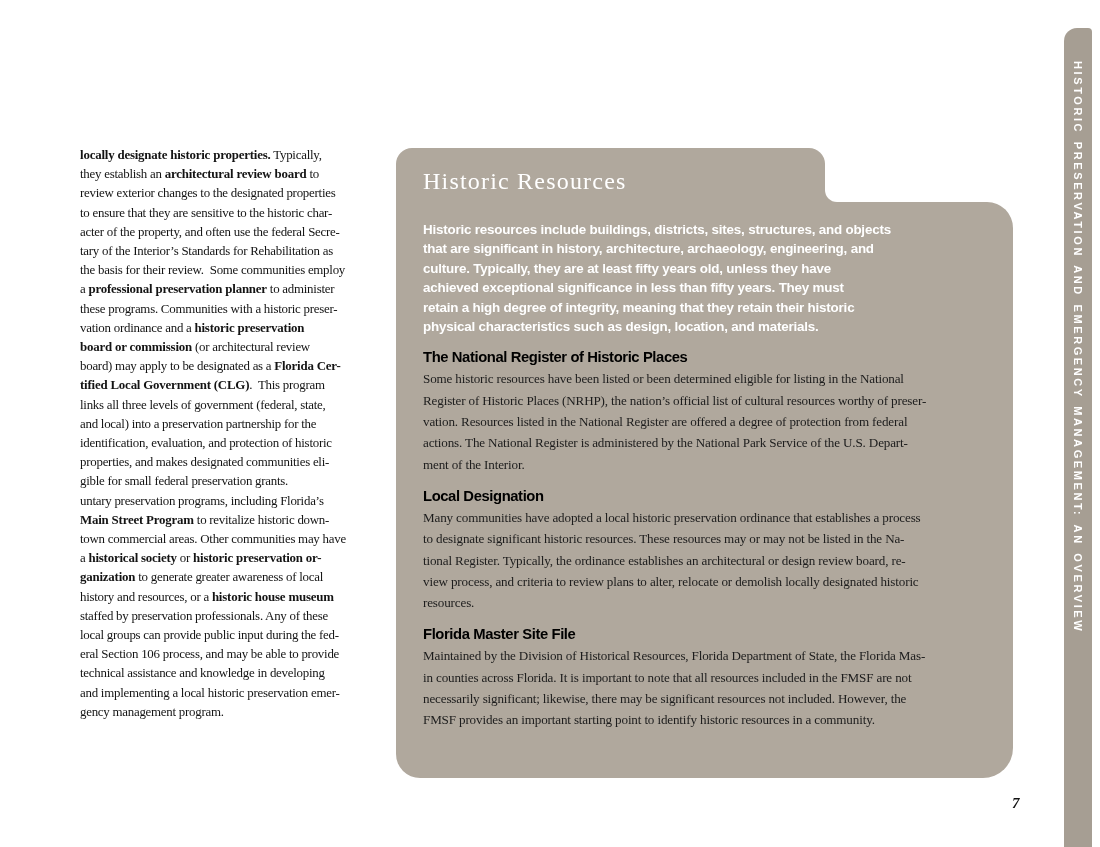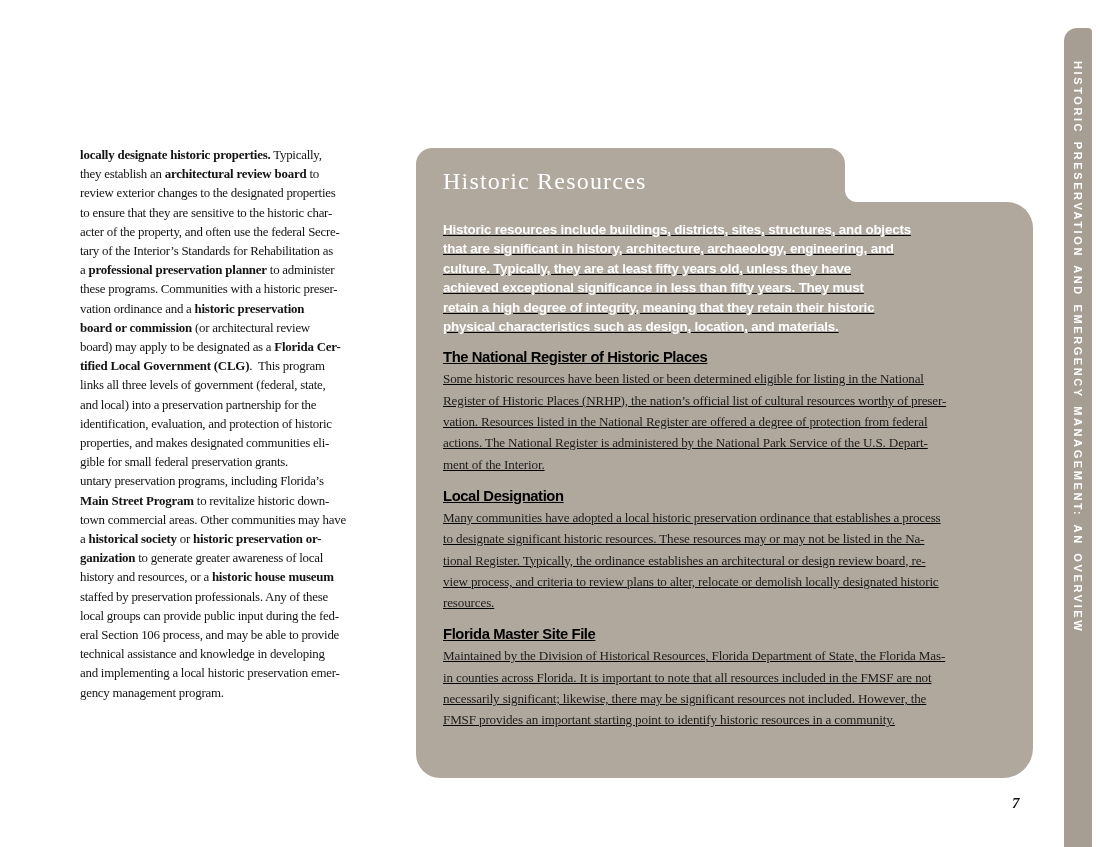--- a/index.html
+++ b/index.html
@@ -11,21 +11,21 @@
   
   .leftcol {
     position:absolute; left:80px; top:146px; width:322px;
     font-size:12.9px; line-height:19.2px; color:#141414;
     letter-spacing:-0.25px;
   }
   .leftcol .ln { white-space:pre; }
   .leftcol b { font-weight:bold; letter-spacing:-0.2px; }
 
   
-  .panel { position:absolute; left:416px; top:148px; width:617px; height:630px; }
+  .panel { position:absolute; left:396px; top:148px; width:617px; height:630px; }
   .panel-tab {
     position:absolute; left:0; top:0; width:429px; height:54px;
     border-radius:16px 16px 0 0;
   }
   .panel-body {
     position:absolute; left:0; top:54px; width:617px; height:576px;
     border-radius:0 26px 30px 24px;
     box-sizing:border-box; padding:18px 26px 0 27px;
   }
   .fillet-base { position:absolute; left:429px; top:42px; width:12px; height:12px; }
@@ -75,20 +75,21 @@
 </head>
 <body>
 
 <div class="leftcol" id="leftcol">
     <div class="ln"><span><b>locally designate historic properties.</b><span> Typically,</span></span></div>
     <div class="ln"><span><span>they establish an </span><b>architectural review board</b><span> to</span></span></div>
     <div class="ln"><span><span>review exterior changes to the designated properties</span></span></div>
     <div class="ln"><span><span>to ensure that they are sensitive to the historic char-</span></span></div>
     <div class="ln"><span><span>acter of the property, and often use the federal Secre-</span></span></div>
     <div class="ln"><span><span>tary of the Interior’s Standards for Rehabilitation as</span></span></div>
+    <div class="ln"><span><span>the basis for their review.  Some communities employ</span></span></div>
     <div class="ln"><span><span>a </span><b>professional preservation planner</b><span> to administer</span></span></div>
     <div class="ln"><span><span>these programs. Communities with a historic preser-</span></span></div>
     <div class="ln"><span><span>vation ordinance and a </span><b>historic preservation</b></span></div>
     <div class="ln"><span><b>board or commission</b><span> (or architectural review</span></span></div>
     <div class="ln"><span><span>board) may apply to be designated as a </span><b>Florida Cer-</b></span></div>
     <div class="ln"><span><b>tified Local Government (CLG)</b><span>.  This program</span></span></div>
     <div class="ln"><span><span>links all three levels of government (federal, state,</span></span></div>
     <div class="ln"><span><span>and local) into a preservation partnership for the</span></span></div>
     <div class="ln"><span><span>identification, evaluation, and protection of historic</span></span></div>
     <div class="ln"><span><span>properties, and makes designated communities eli-</span></span></div>
@@ -105,21 +106,21 @@
     <div class="ln"><span><span>technical assistance and knowledge in developing</span></span></div>
     <div class="ln"><span><span>and implementing a local historic preservation emer-</span></span></div>
     <div class="ln"><span><span>gency management program.</span></span></div>
   </div>
 
 <div class="panel">
   <div class="panel-tab" style="background: rgb(176, 168, 157);"></div>
   <div class="fillet-base" style="background: rgb(176, 168, 157);"></div>
   <div class="fillet-cover"></div>
   <div class="panel-title">Historic Resources</div>
-  <div class="panel-body" style="background: rgb(176, 168, 157); text-decoration: underline;">
+  <div class="panel-body" style="background: rgb(176, 168, 157);">
     <div id="panel-intro">
         <div class="intro-line">Historic resources include buildings, districts, sites, structures, and objects</div>
         <div class="intro-line">that are significant in history, architecture, archaeology, engineering, and</div>
         <div class="intro-line">culture. Typically, they are at least fifty years old, unless they have</div>
         <div class="intro-line">achieved exceptional significance in less than fifty years. They must</div>
         <div class="intro-line">retain a high degree of integrity, meaning that they retain their historic</div>
         <div class="intro-line">physical characteristics such as design, location, and materials.</div>
       </div>
     <div id="panel-sections">
         <div>

